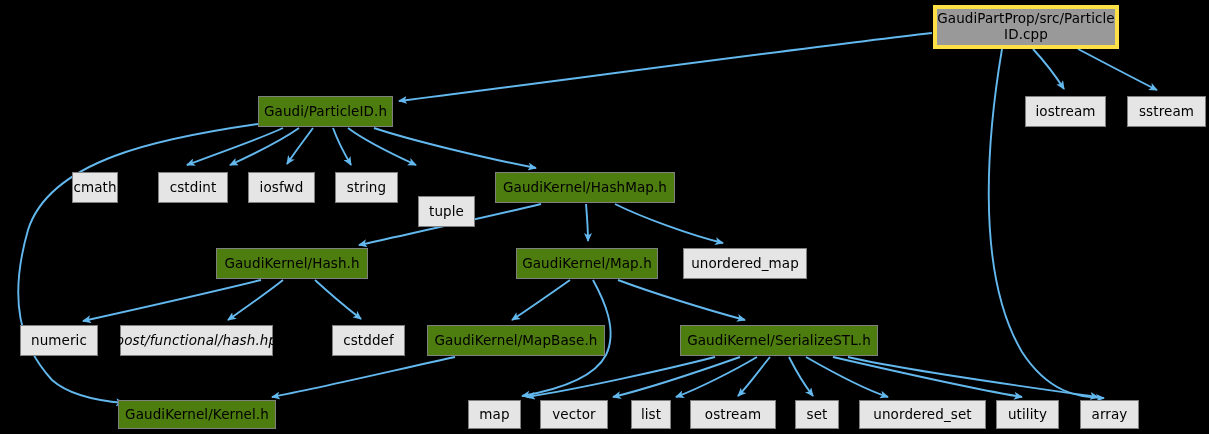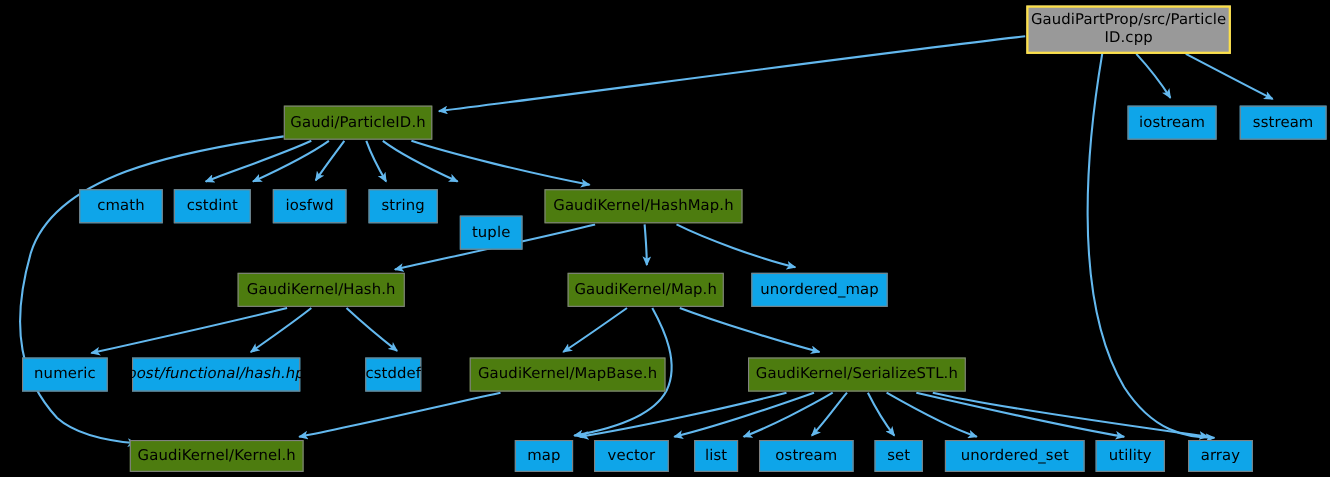--- a/index.html
+++ b/index.html
@@ -35,25 +35,25 @@
     font-size: 13.5px;
     line-height: 1.18;
     letter-spacing: 0.1px;
     white-space: pre-line;
     padding: 0 5px;
   }
   .node.header {
     background: #4d7c0f;
   }
   .node.system {
-    background: #0ea5e9;
+    background: #e5e5e5;
   }
   .node.current {
     background: #999999;
-    border: 2px solid #fde047;
+    border: 4px solid #fde047;
   }
 </style>
 </head>
 <body>
 
 <div id="graph-root">
 
   <svg id="edge-layer" viewBox="0 0 1209 434" width="1209" height="434" xmlns="http://www.w3.org/2000/svg">
     <defs>
       <marker id="arrowhead" markerWidth="9" markerHeight="8" refX="8" refY="4" orient="auto" markerUnits="userSpaceOnUse">
@@ -92,32 +92,32 @@
         <path d="M 848,357 C 902,370 1041,389 1098,397" marker-end="url(#arrowhead)" stroke="#63b8ee" stroke-width="1.9" fill="none"></path>
       </g>
   </svg>
 
   <div id="node-layer">
       <div class="node current" style="left: 933px; top: 5px; width: 186px; height: 44px;"><span>GaudiPartProp/src/Particle
 ID.cpp</span></div>
       <div class="node header" style="left: 258px; top: 96px; width: 135px; height: 31px;"><span>Gaudi/ParticleID.h</span></div>
       <div class="node system" style="left: 1025px; top: 96px; width: 81px; height: 31px;"><span>iostream</span></div>
       <div class="node system" style="left: 1127px; top: 96px; width: 79px; height: 31px;"><span>sstream</span></div>
-      <div class="node system" style="left: 72px; top: 172px; width: 76px; height: 31px;"><span>cmath</span></div>
+      <div class="node system" style="left: 72px; top: 172px; width: 46px; height: 31px;"><span>cmath</span></div>
       <div class="node system" style="left: 158px; top: 172px; width: 70px; height: 31px;"><span>cstdint</span></div>
       <div class="node system" style="left: 248px; top: 172px; width: 67px; height: 31px;"><span>iosfwd</span></div>
       <div class="node system" style="left: 335px; top: 172px; width: 63px; height: 31px;"><span>string</span></div>
       <div class="node system" style="left: 418px; top: 172px; width: 57px; height: 31px; margin-top: 24px;"><span>tuple</span></div>
       <div class="node header" style="left: 495px; top: 172px; width: 180px; height: 31px;"><span>GaudiKernel/HashMap.h</span></div>
       <div class="node header" style="left: 216px; top: 248px; width: 152px; height: 31px;"><span>GaudiKernel/Hash.h</span></div>
       <div class="node header" style="left: 516px; top: 248px; width: 142px; height: 31px;"><span>GaudiKernel/Map.h</span></div>
       <div class="node system" style="left: 683px; top: 248px; width: 124px; height: 31px;"><span>unordered_map</span></div>
       <div class="node system" style="left: 20px; top: 325px; width: 78px; height: 31px;"><span>numeric</span></div>
       <div class="node system" style="left: 120px; top: 325px; width: 153px; height: 31px; font-style: italic;"><span>boost/functional/hash.hpp</span></div>
-      <div class="node system" style="left: 332px; top: 325px; width: 51px; height: 31px;"><span>cstddef</span></div>
+      <div class="node system" style="left: 332px; top: 325px; width: 73px; height: 31px;"><span>cstddef</span></div>
       <div class="node header" style="left: 427px; top: 325px; width: 178px; height: 31px;"><span>GaudiKernel/MapBase.h</span></div>
       <div class="node header" style="left: 680px; top: 325px; width: 198px; height: 31px;"><span>GaudiKernel/SerializeSTL.h</span></div>
       <div class="node header" style="left: 118px; top: 400px; width: 158px; height: 29px;"><span>GaudiKernel/Kernel.h</span></div>
       <div class="node system" style="left: 468px; top: 400px; width: 53px; height: 29px;"><span>map</span></div>
       <div class="node system" style="left: 540px; top: 400px; width: 68px; height: 29px;"><span>vector</span></div>
       <div class="node system" style="left: 631px; top: 400px; width: 40px; height: 29px;"><span>list</span></div>
       <div class="node system" style="left: 690px; top: 400px; width: 86px; height: 29px;"><span>ostream</span></div>
       <div class="node system" style="left: 795px; top: 400px; width: 44px; height: 29px;"><span>set</span></div>
       <div class="node system" style="left: 859px; top: 400px; width: 127px; height: 29px; text-align: center;"><span>unordered_set</span></div>
       <div class="node system" style="left: 996px; top: 400px; width: 63px; height: 29px;"><span>utility</span></div>

